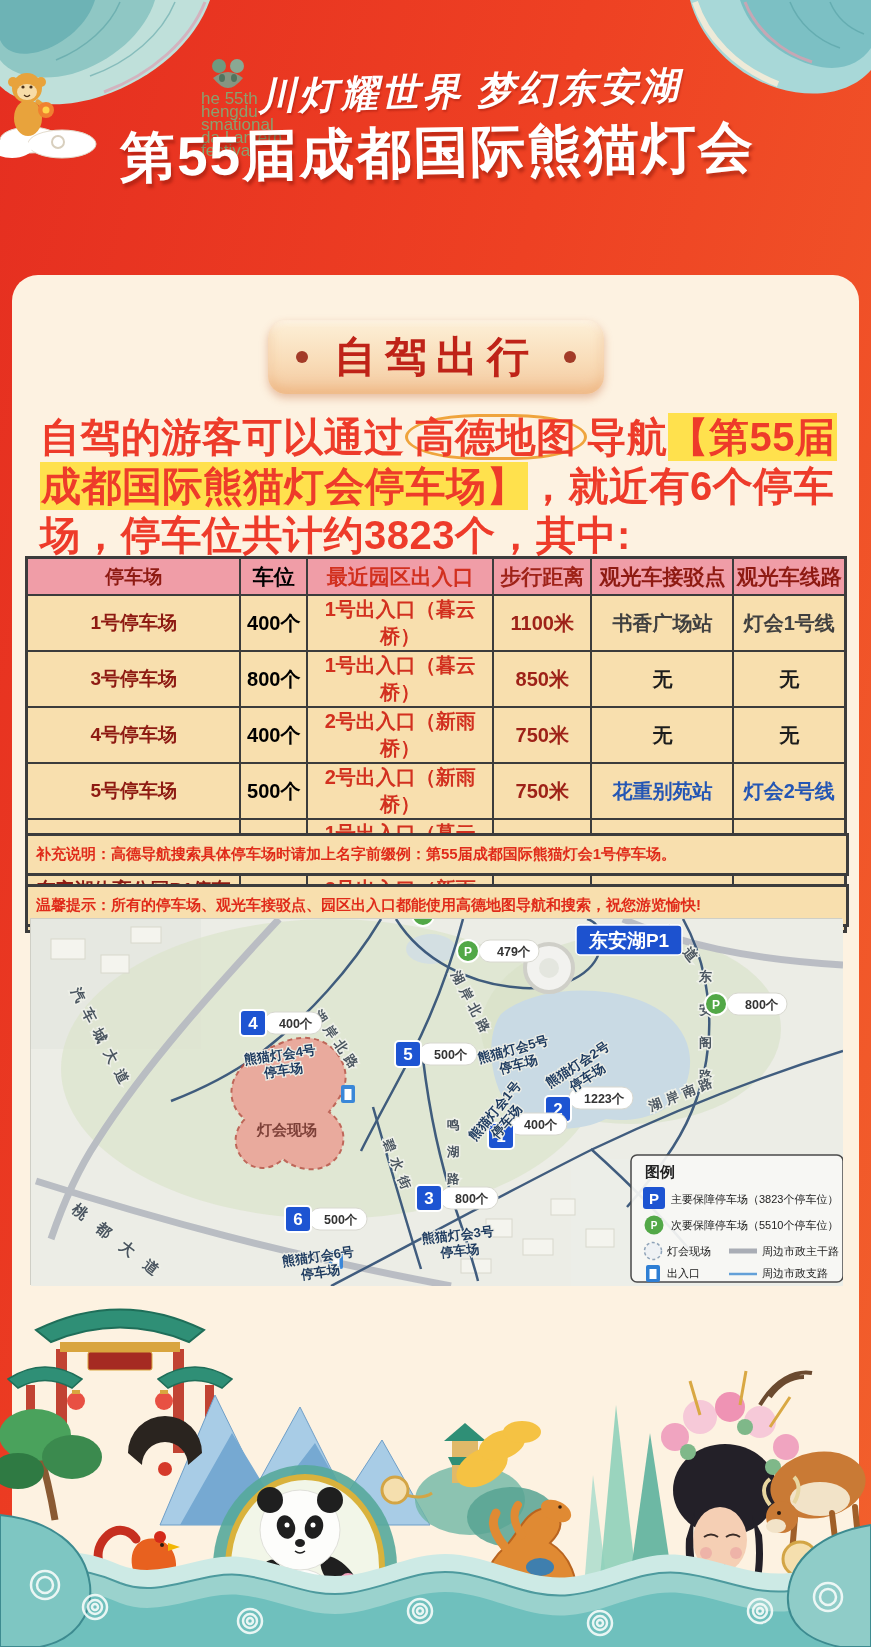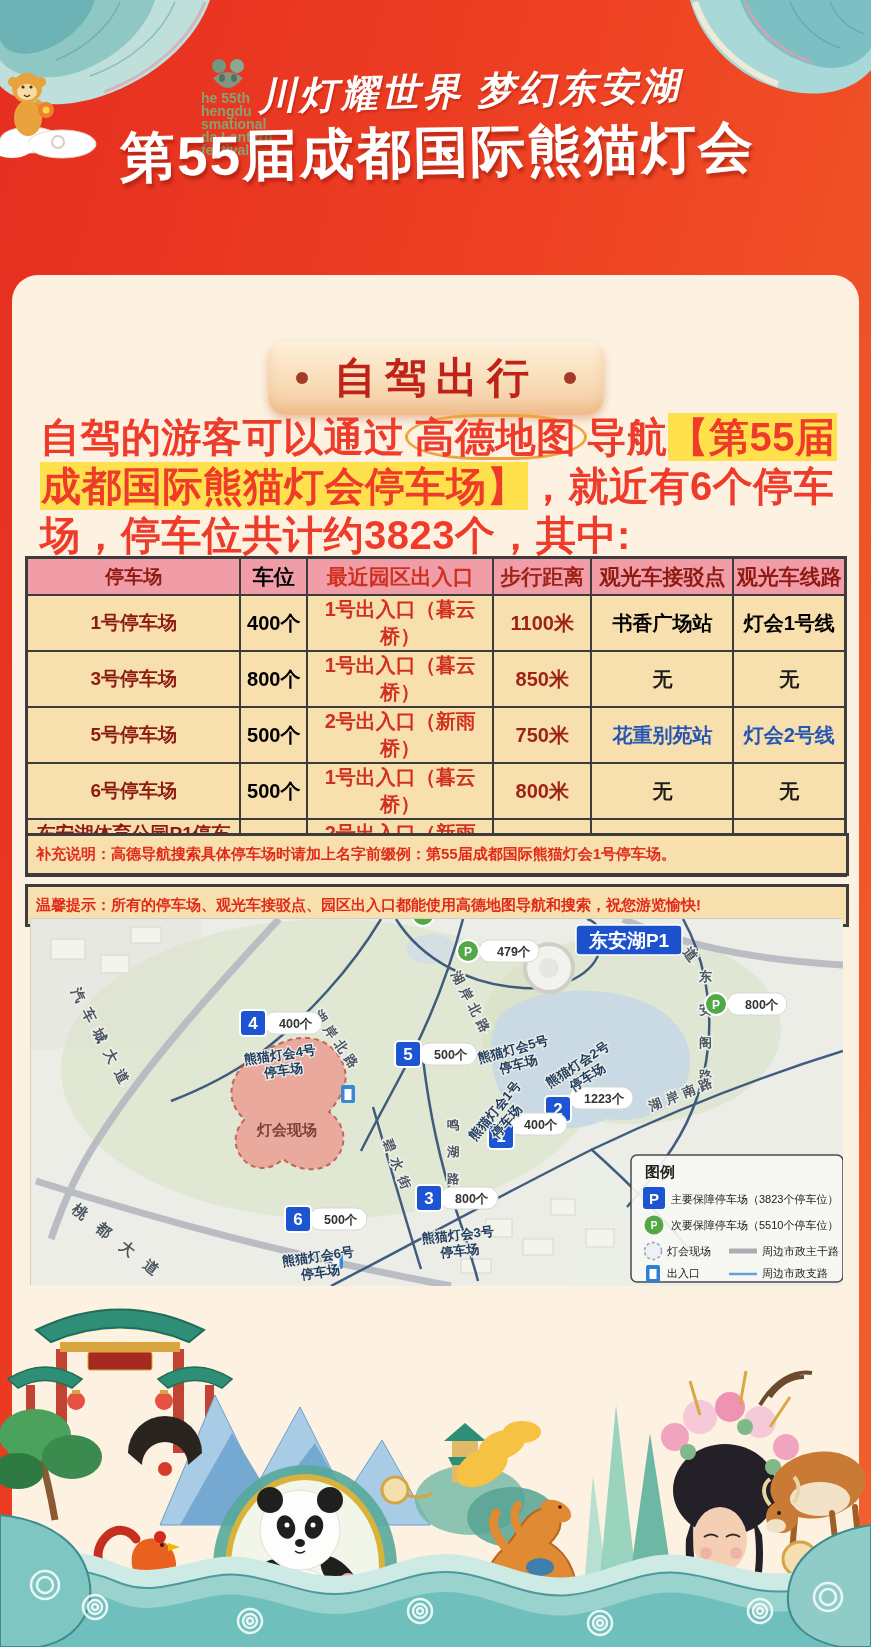--- a/index.html
+++ b/index.html
@@ -2,33 +2,33 @@
 <html><head>
 <meta charset="utf-8">
 <style>
   html,body{margin:0;padding:0;}
   body{width:871px;height:1647px;position:relative;overflow:hidden;
        font-family:"Liberation Sans",sans-serif;}
   .canvas{position:absolute;inset:0;width:871px;height:1647px;
     background:linear-gradient(105deg,#e52e20 0%,#ee4123 45%,#f2602c 100%);}
   .abs{position:absolute;}
   
-  .logo-text{position:absolute;left:201px;top:92px;font-size:14px;line-height:13px;
-    color:#8aa06f;font-weight:bold;}
+  .logo-text{position:absolute;left:201px;top:92px;font-size:17px;line-height:13px;
+    color:#8aa06f;font-weight:normal;}
   .slogan{position:absolute;left:240px;top:66px;width:460px;text-align:center;
     color:#fff;font-size:38px;font-weight:bold;font-style:italic;
     transform:rotate(-1.5deg);text-shadow:1px 2px 2px rgba(140,20,10,.4);letter-spacing:3px;}
   .big-title{position:absolute;left:65px;top:116px;width:745px;text-align:center;
     color:#fff;font-size:55px;font-weight:bold;letter-spacing:2px;transform:rotate(-1deg);
     text-shadow:2px 4px 3px rgba(130,20,8,.45);}
   
   .panel{position:absolute;left:12px;top:275px;width:847px;height:1372px;
     background:#fdf2e1;border-radius:26px;}
   
-  .badge{position:absolute;left:268px;top:341px;width:336px;height:74px;border-radius:18px;
+  .badge{position:absolute;left:268px;top:320px;width:336px;height:74px;border-radius:18px;
     background:linear-gradient(180deg,#fdf0d8 0%,#f9ddb9 55%,#f3c89e 100%);
     box-shadow:0 4px 9px rgba(190,90,40,.35), inset 0 -6px 12px rgba(235,170,110,.55), inset 0 3px 6px #fff8;
     text-align:center;}
   .badge-label{font-size:42px;font-weight:bold;color:#bf2318;letter-spacing:9px;line-height:74px;}
   .badge-dot{position:absolute;top:31px;width:12px;height:12px;border-radius:50%;background:#a33b28;}
   .badge-dot.l{left:28px}.badge-dot.r{right:28px}
   
   .intro{position:absolute;left:40px;top:413px;width:800px;font-size:40px;font-weight:bold;
     color:#ee3b2a;line-height:49px;letter-spacing:.5px;}
   .circled{border:3px solid #efa43c;border-radius:50%/62%;padding:1px 7px;display:inline-block;line-height:38px;}
@@ -37,21 +37,21 @@
   table.ptable{position:absolute;left:25px;top:556px;width:822px;border-collapse:collapse;
     border:3px solid #3c3c3c;table-layout:fixed;}
   .ptable th{background:#f09da7;color:#8e1a12;font-size:21px;font-weight:bold;height:35px;border:2px solid #3c3c3c;padding:0 2px;}
   .ptable td{background:#f8dfae;font-size:20px;font-weight:bold;height:32px;text-align:center;border:2px solid #3c3c3c;padding:0 2px;}
   .ptable .c0{width:26.5%;color:#8e1a12;font-size:19px;}
   .ptable .c1{width:7.8%;color:#000000;}
   .ptable .c2{width:23%;color:#d2301f;}
   .ptable .c3{width:11.8%;color:#9e2218;}
   .ptable .c4{width:17.4%;}
   .ptable .c5{width:13.5%;}
-  td.acc-orange{color:#000000;} td.acc-blue{color:#2456b4;} td.plain{color:#1c1c1c;}
+  td.acc-orange{color:#404040;} td.acc-blue{color:#2456b4;} td.plain{color:#1c1c1c;}
   .note{position:absolute;left:25px;width:802px;background:#f8dfae;border:3px solid #3c3c3c;
     color:#e02b1a;font-size:15px;font-weight:bold;padding:9px 8px;letter-spacing:0;}
   .note1{top:833px;} .note2{top:884px;}
   
   .map-wrap{position:absolute;left:30px;top:918px;width:812px;height:367px;
     border:1px solid #cfcfc6;box-sizing:border-box;}
   svg text{font-family:"Liberation Sans",sans-serif;}
   .road-label{fill:#4a5560;font-weight:bold;paint-order:stroke;stroke:#eef0e8;stroke-width:3px;}
   .plabel{fill:#1d3a5f;font-weight:bold;font-size:13px;paint-order:stroke;stroke:#edeee6;stroke-width:2.5px;}
   .pill{fill:#ffffff;stroke:#d8d8d0;stroke-width:1;}
@@ -150,20 +150,28 @@
           <td class="c2">1号出入口（暮云桥）</td>
           <td class="c3">1100米</td>
           <td class="c4 acc-orange">书香广场站</td>
           <td class="c5 acc-orange">灯会1号线</td>
         </tr>
         <tr>
           <td class="c0">3号停车场</td>
           <td class="c1">800个</td>
           <td class="c2">1号出入口（暮云桥）</td>
           <td class="c3">850米</td>
+          <td class="c4 plain">无</td>
+          <td class="c5 plain">无</td>
+        </tr>
+        <tr>
+          <td class="c0">4号停车场</td>
+          <td class="c1">400个</td>
+          <td class="c2">2号出入口（新雨桥）</td>
+          <td class="c3">750米</td>
           <td class="c4 plain">无</td>
           <td class="c5 plain">无</td>
         </tr>
         <tr>
           <td class="c0">5号停车场</td>
           <td class="c1">500个</td>
           <td class="c2">2号出入口（新雨桥）</td>
           <td class="c3">750米</td>
           <td class="c4 acc-blue">花重别苑站</td>
           <td class="c5 acc-blue">灯会2号线</td>

